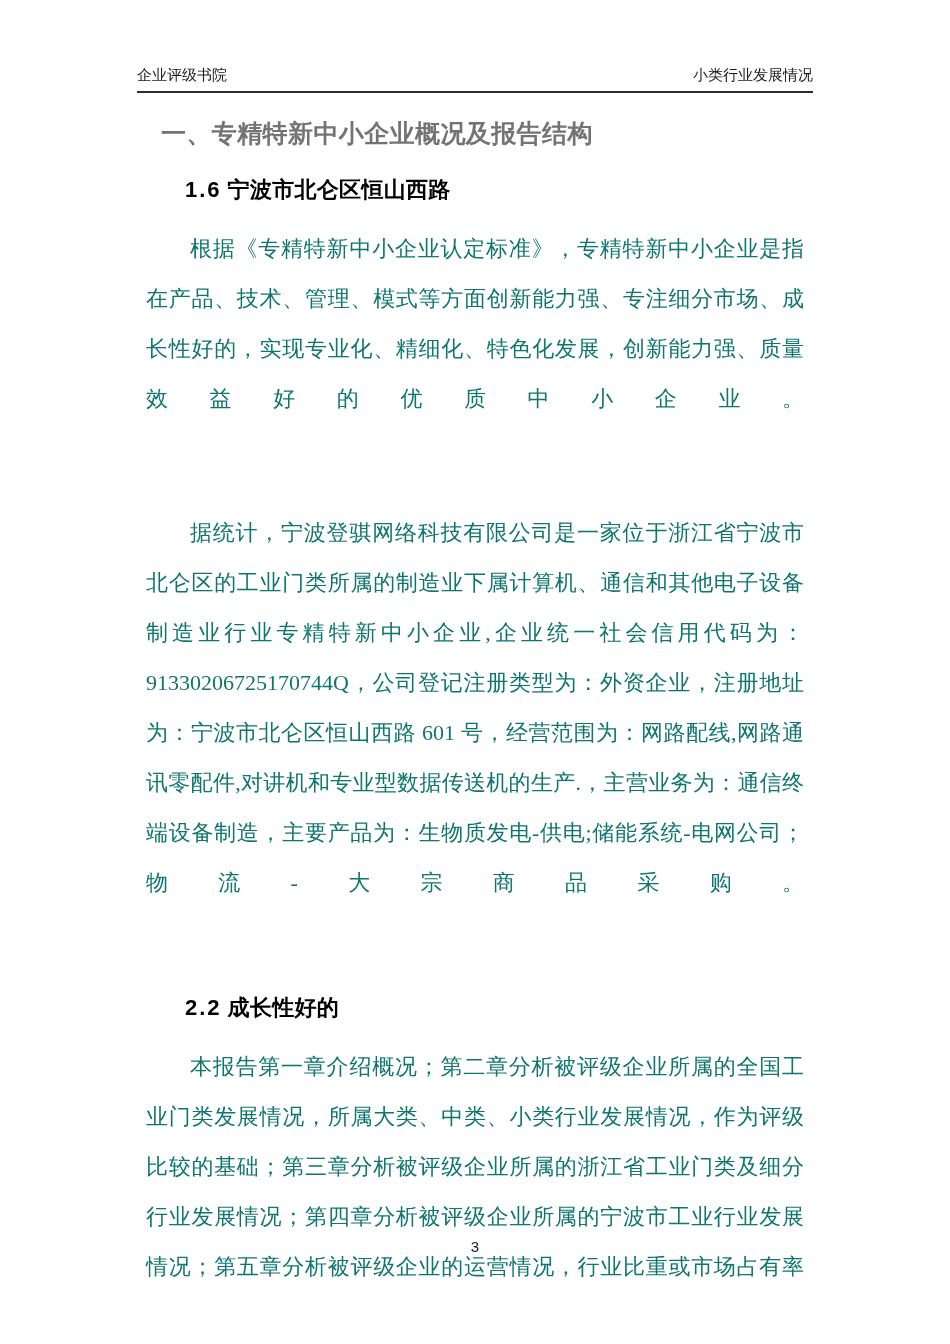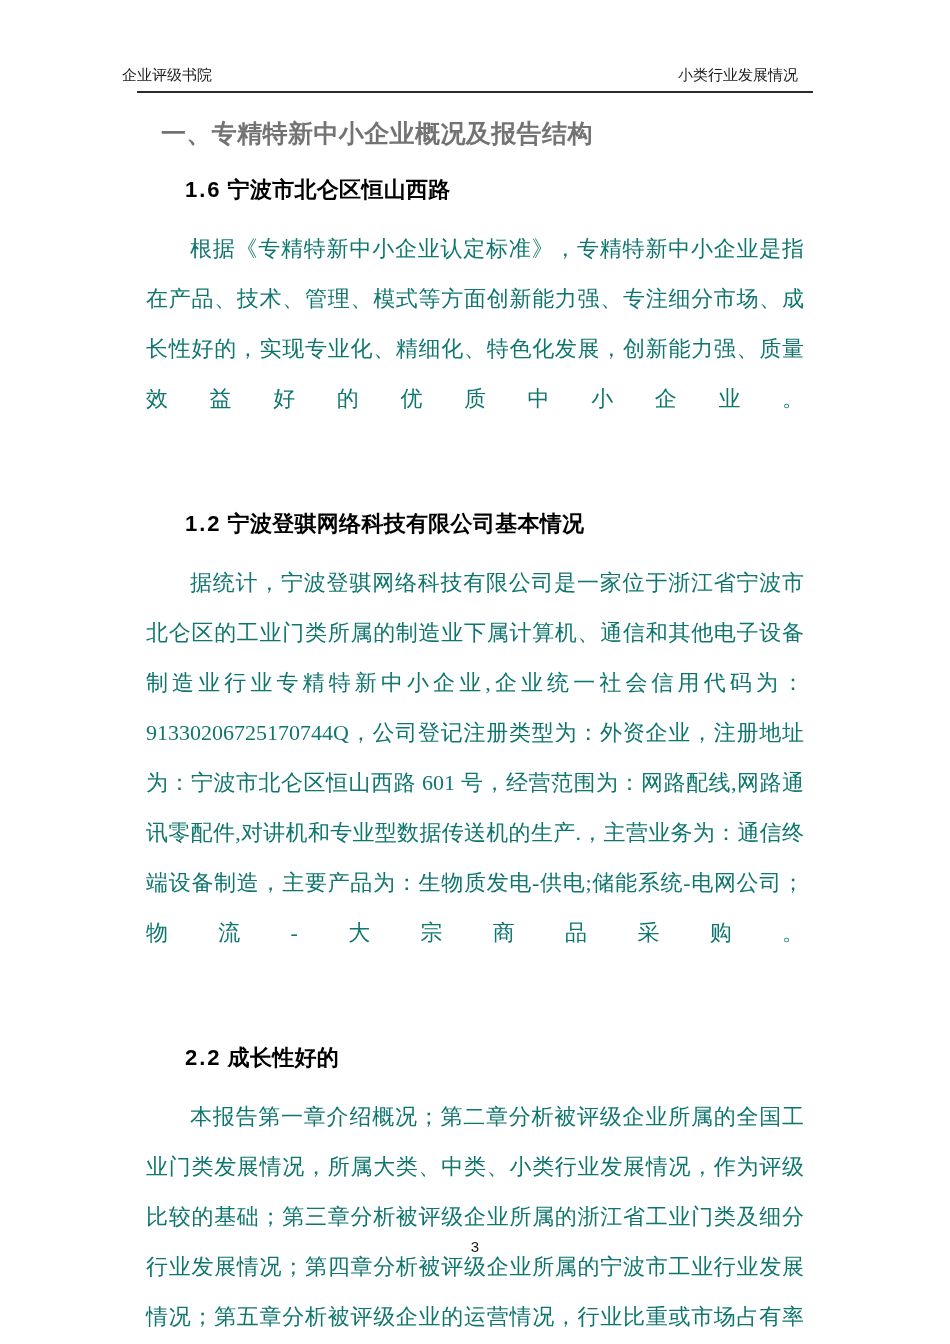--- a/index.html
+++ b/index.html
@@ -14,21 +14,21 @@
     background: #ffffff;
     box-sizing: border-box;
     font-family: "Liberation Serif", "DejaVu Serif", serif;
     color: #000000;
     overflow: hidden;
   }
 
   
   .page-header {
     position: absolute;
-    left: 122px;
+    left: 137px;
     top: 66px;
     width: 676px;
     display: flex;
     justify-content: space-between;
     align-items: flex-end;
     font-family: "Liberation Sans", "DejaVu Sans", sans-serif;
     font-size: 15px;
     line-height: 18px;
     color: #1a1a1a;
     letter-spacing: 0px;
@@ -135,23 +135,20 @@
 
     <div class="spacer-sm"></div>
 
     <h2 class="doc-h2">
       <span class="num">1.6</span><span>宁波市北仑区恒山西路</span>
     </h2>
     <p class="doc-p">根据《专精特新中小企业认定标准》，专精特新中小企业是指在产品、技术、管理、模式等方面创新能力强、专注细分市场、成长性好的，实现专业化、精细化、特色化发展，创新能力强、质量效益好的优质中小企业。</p>
 
     <div class="spacer-md"></div>
 
-    <h2 class="doc-h2">
-      <span class="num">1.2</span><span>宁波登骐网络科技有限公司基本情况</span>
-    </h2>
     <p class="doc-p">据统计，宁波登骐网络科技有限公司是一家位于浙江省宁波市北仑区的工业门类所属的制造业下属计算机、通信和其他电子设备制造业行业专精特新中小企业,企业统一社会信用代码为：91330206725170744Q，公司登记注册类型为：外资企业，注册地址为：宁波市北仑区恒山西路 601 号，经营范围为：网路配线,网路通讯零配件,对讲机和专业型数据传送机的生产.，主营业务为：通信终端设备制造，主要产品为：生物质发电-供电;储能系统-电网公司；物流-大宗商品采购。</p>
 
     <div class="spacer-md"></div>
 
     <h2 class="doc-h2">
       <span class="num">2.2</span><span>成长性好的</span>
     </h2>
     <p class="doc-p">本报告第一章介绍概况；第二章分析被评级企业所属的全国工业门类发展情况，所属大类、中类、小类行业发展情况，作为评级比较的基础；第三章分析被评级企业所属的浙江省工业门类及细分行业发展情况；第四章分析被评级企业所属的宁波市工业行业发展情况；第五章分析被评级企业的运营情况，行业比重或市场占有率</p>
 
   </div>

